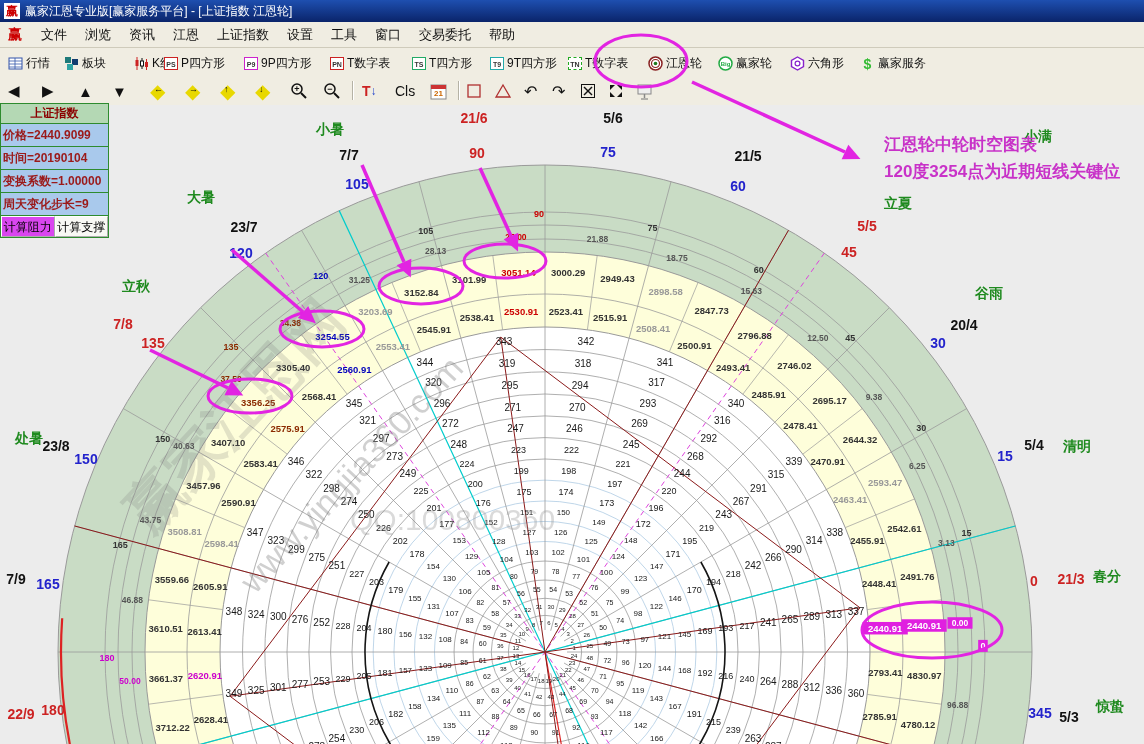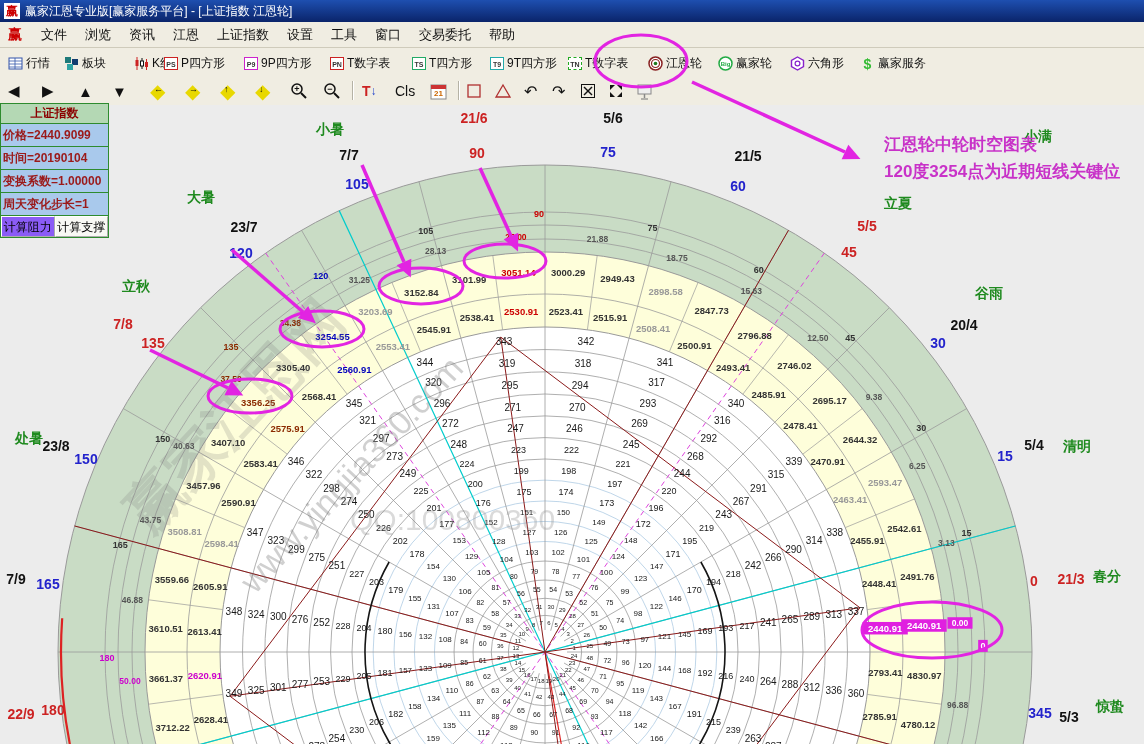--- a/index.html
+++ b/index.html
@@ -14,21 +14,21 @@
   .tb1item .ic{margin-right:3px;display:inline-flex;}
   .lbox{width:14px;height:13px;font-size:7px;font-weight:bold;text-align:center;line-height:13px;background:#fff;box-sizing:border-box;}
   .toolbar2{position:absolute;left:0;top:77px;width:1144px;height:28px;background:#F0EDE2;border-bottom:1px solid #B5B2A5;}
   .tb2item{position:absolute;top:3px;height:22px;display:flex;align-items:center;justify-content:center;font-size:14px;color:#111;}
   .sep2{position:absolute;top:4px;width:1px;height:19px;background:#B5B2A5;border-right:1px solid #fff;}
   .chart{position:absolute;left:0;top:105px;width:1144px;height:639px;background:#ECECEC;}
   .infopanel{position:absolute;left:0;top:103px;width:107px;z-index:20;border:1px solid #2E8B2E;background:#A9C9EC;font-size:12px;}
   .infopanel .ptitle{background:#B4D8B4;color:#8B0000;font-weight:bold;text-align:center;height:19px;line-height:19px;border-bottom:1px solid #2E8B2E;}
   .infopanel .prow{color:#9B1A1A;font-weight:bold;height:22px;line-height:22px;padding-left:2px;border-bottom:1px solid #2E8B2E;white-space:nowrap;overflow:hidden;}
   .infopanel .pbtns{display:flex;}
-  .infopanel .pbtn{width:50%;height:21px;font-size:12px;text-align:center;line-height:21px;background:#8b5cf6;border:1px outset #fff;box-sizing:border-box;cursor:pointer;}
+  .infopanel .pbtn{width:50%;height:21px;font-size:12px;text-align:center;line-height:21px;background:#d946ef;border:1px outset #fff;box-sizing:border-box;cursor:pointer;}
   .infopanel .pbtn.alt{background:#F8F8F4;}
   .annotation{position:absolute;left:884px;top:131px;z-index:30;color:#C832C8;font-weight:bold;font-size:17px;line-height:27px;white-space:nowrap;}
   .overlay{position:absolute;left:0;top:0;width:1144px;height:744px;z-index:40;pointer-events:none;}
   svg text{user-select:none;}
 </style>
 </head>
 <body>
 
 <div class="titlebar">
   <span class="logo">赢</span>
@@ -914,21 +914,21 @@
       </g>
     </svg>
 </div>
 
 <div class="infopanel">
   <div class="ptitle">上证指数</div>
   <div id="panel-rows">
       <div class="prow">价格=2440.9099</div>
       <div class="prow">时间=20190104</div>
       <div class="prow">变换系数=1.00000</div>
-      <div class="prow">周天变化步长=1</div>
+      <div class="prow">周天变化步长=9</div>
     </div>
   <div class="pbtns" id="panel-btns">
       <div class="pbtn">计算阻力</div>
       <div class="pbtn alt">计算支撑</div>
     </div>
 </div>
 
 <div class="annotation">
   <div>江恩轮中轮时空图表</div>
   <div>120度3254点为近期短线关键位</div>

